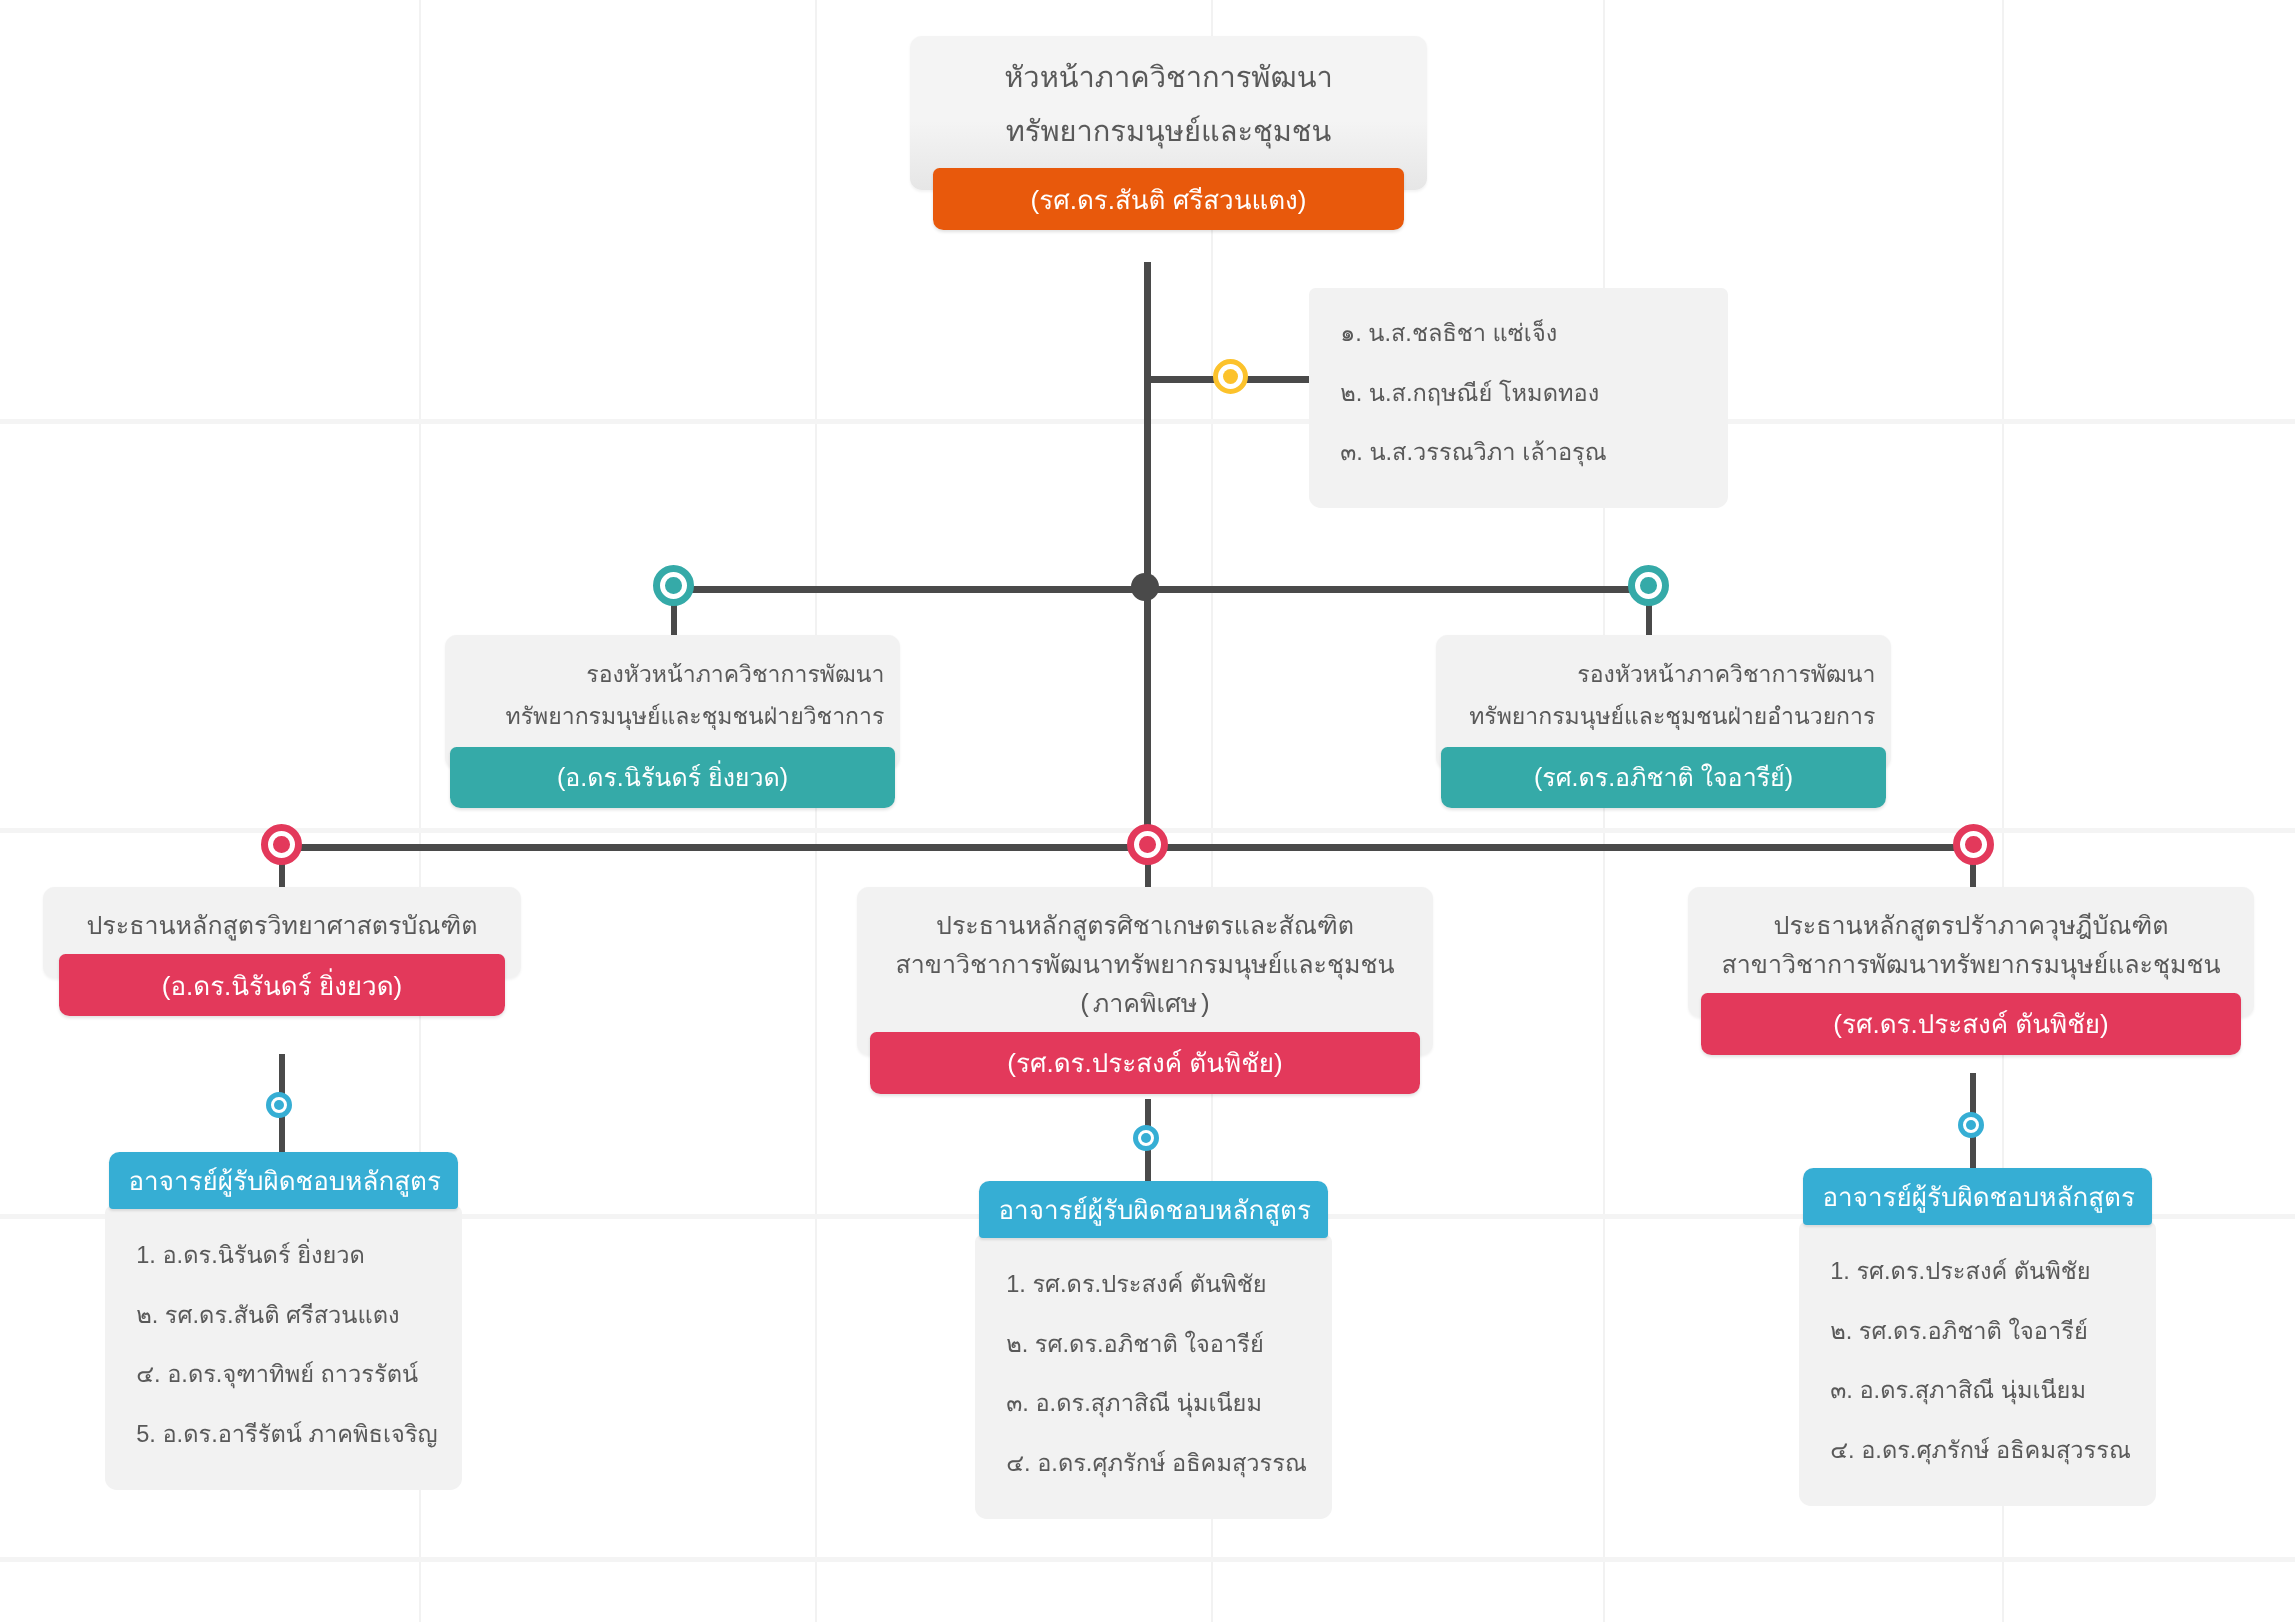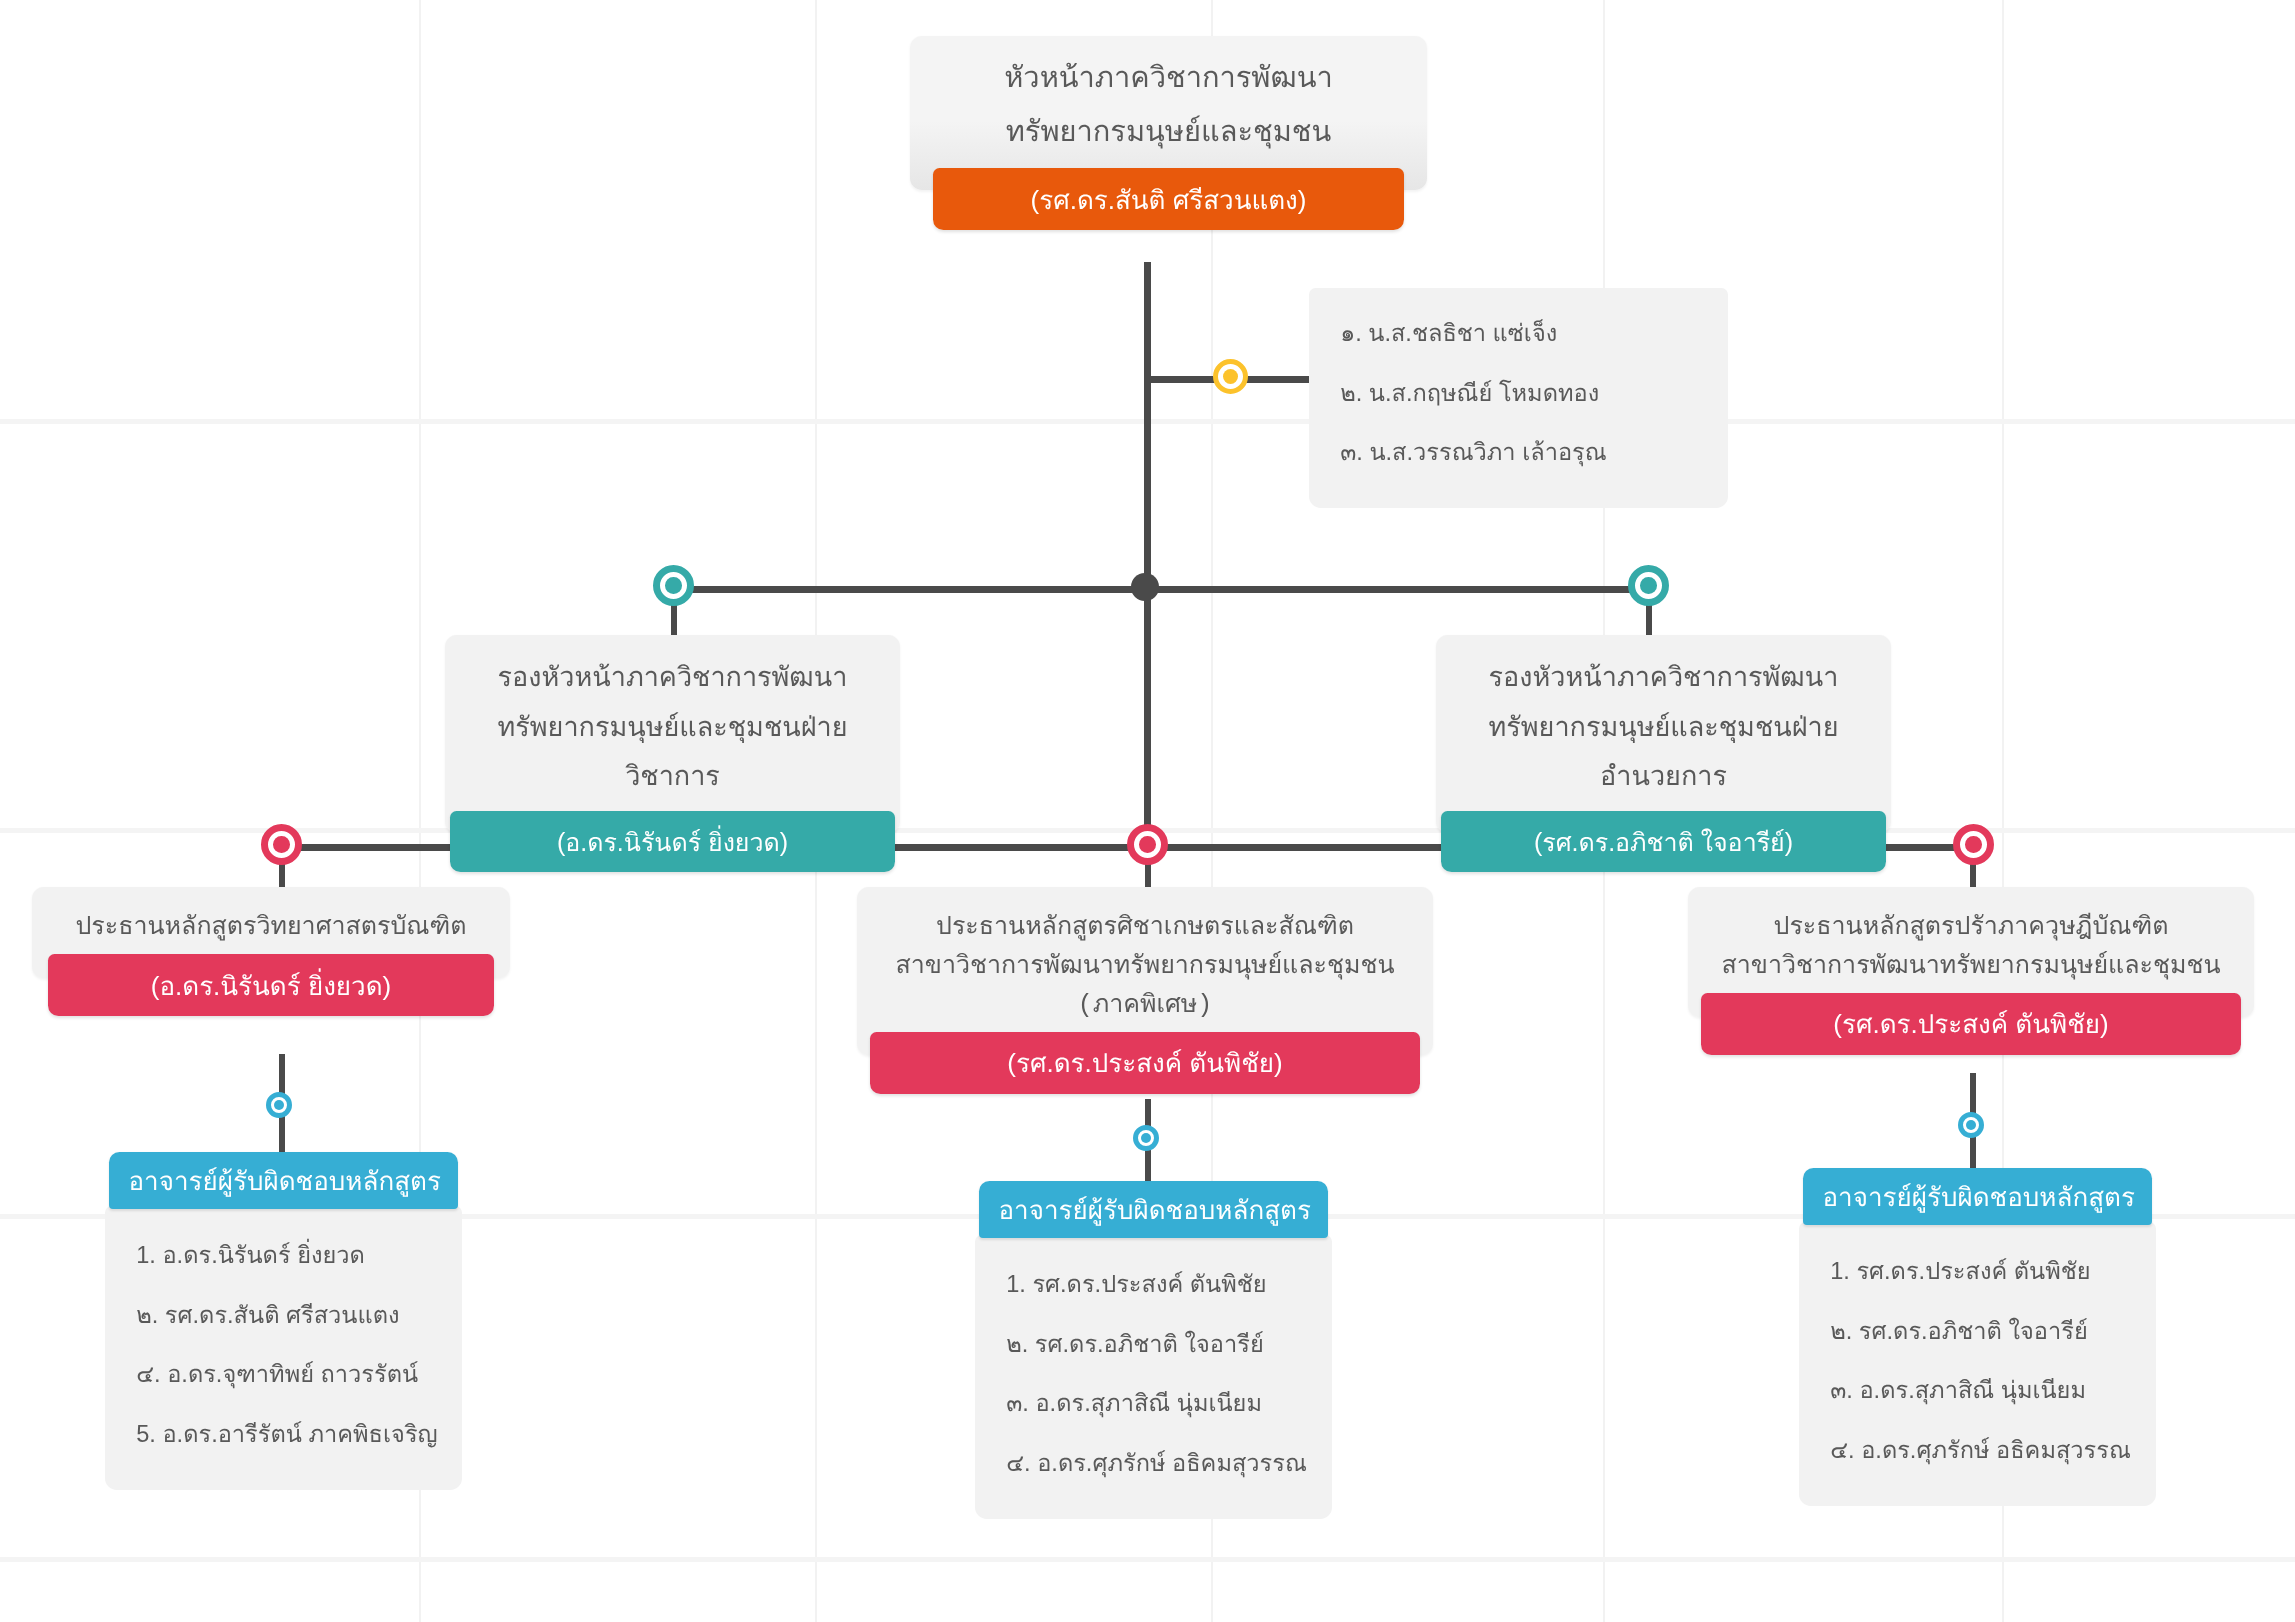--- a/index.html
+++ b/index.html
@@ -90,21 +90,21 @@
     color:#595959;
     font-size:23.6px;
     line-height:1.3;
     position:relative; z-index:2;
     margin-top:-2.6px;
   }
   .list-body .li { padding:14.4px 0 14.4px 9.2px; white-space:nowrap; }
 
   .t-head   { font-size:29px; }
   .t-sub    { font-size:25px; }
-  .t-small  { font-size:27px; }
+  .t-small  { font-size:23px;text-align:right; }
 </style>
 </head>
 <body>
 
 <div id="chart">
 
   <div class="gridline v" style="left:419px;"></div>
   <div class="gridline v" style="left:815px;"></div>
   <div class="gridline v" style="left:1211px;"></div>
   <div class="gridline v" style="left:1603px;"></div>
@@ -193,21 +193,21 @@
   </div>
 
   <div class="card" style="left:1436px; top:635px; width:455px;">
     <div class="card-body t-small" style="padding:19.6px 15.7px 29px 15.7px;">
       <div>รองหัวหน้าภาควิชาการพัฒนา</div>
       <div>ทรัพยากรมนุษย์และชุมชนฝ่ายอำนวยการ</div>
     </div>
     <div class="card-bar pill" style="background:#35aaa8; margin:-22px 5.2px 0 5.2px; font-size:25px;">(รศ.ดร.อภิชาติ ใจอารีย์)</div>
   </div>
 
-  <div class="card" style="left:32px; top:887px; width:478px;">
+  <div class="card" style="left:43px; top:887px; width:478px;">
     <div class="card-body t-sub" style="padding:22px 15.7px 30px 15.7px; line-height:1.55;">
       <div>ประธานหลักสูตรวิทยาศาสตรบัณฑิต</div>
     </div>
     <div class="card-bar pill" style="background:#e3395b; margin:-23.6px 16.4px 0 16.4px;">(อ.ดร.นิรันดร์ ยิ่งยวด)</div>
   </div>
 
   <div class="listcard" style="left:105px; top:1152px; width:357px;">
     <div class="list-head" style="background:#36aed4; margin:0 3.9px;">อาจารย์ผู้รับผิดชอบหลักสูตร</div>
     <div class="list-body">
       <div class="li">1. อ.ดร.นิรันดร์ ยิ่งยวด</div>

